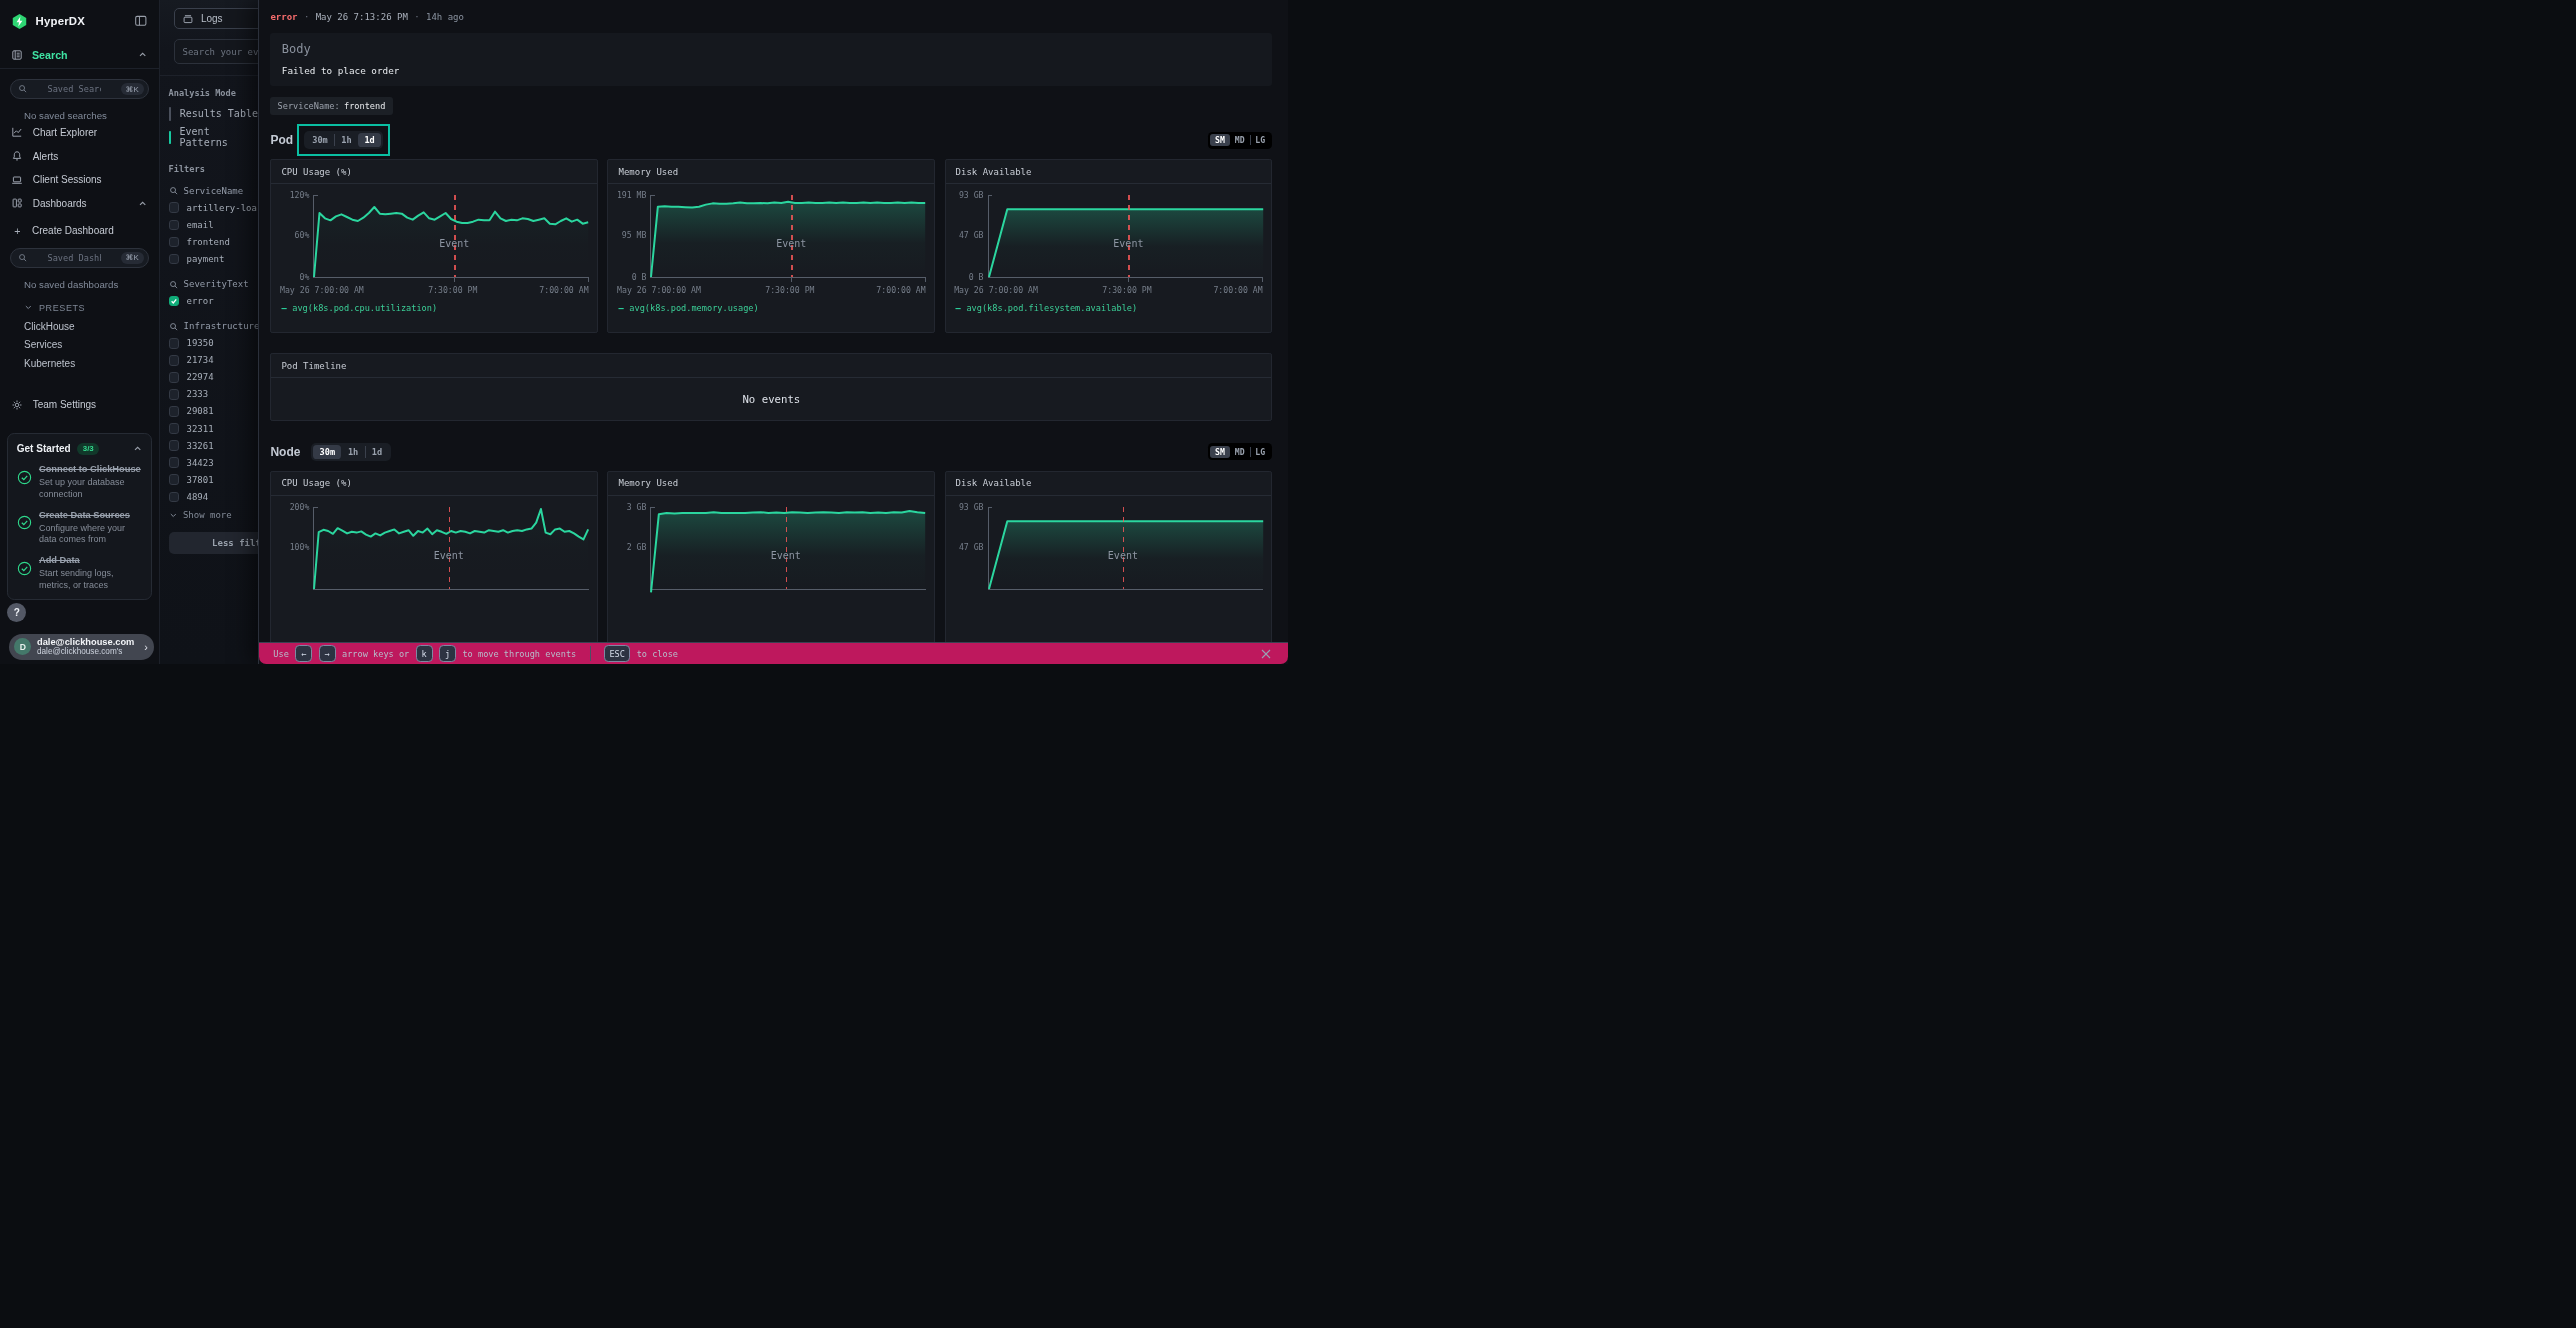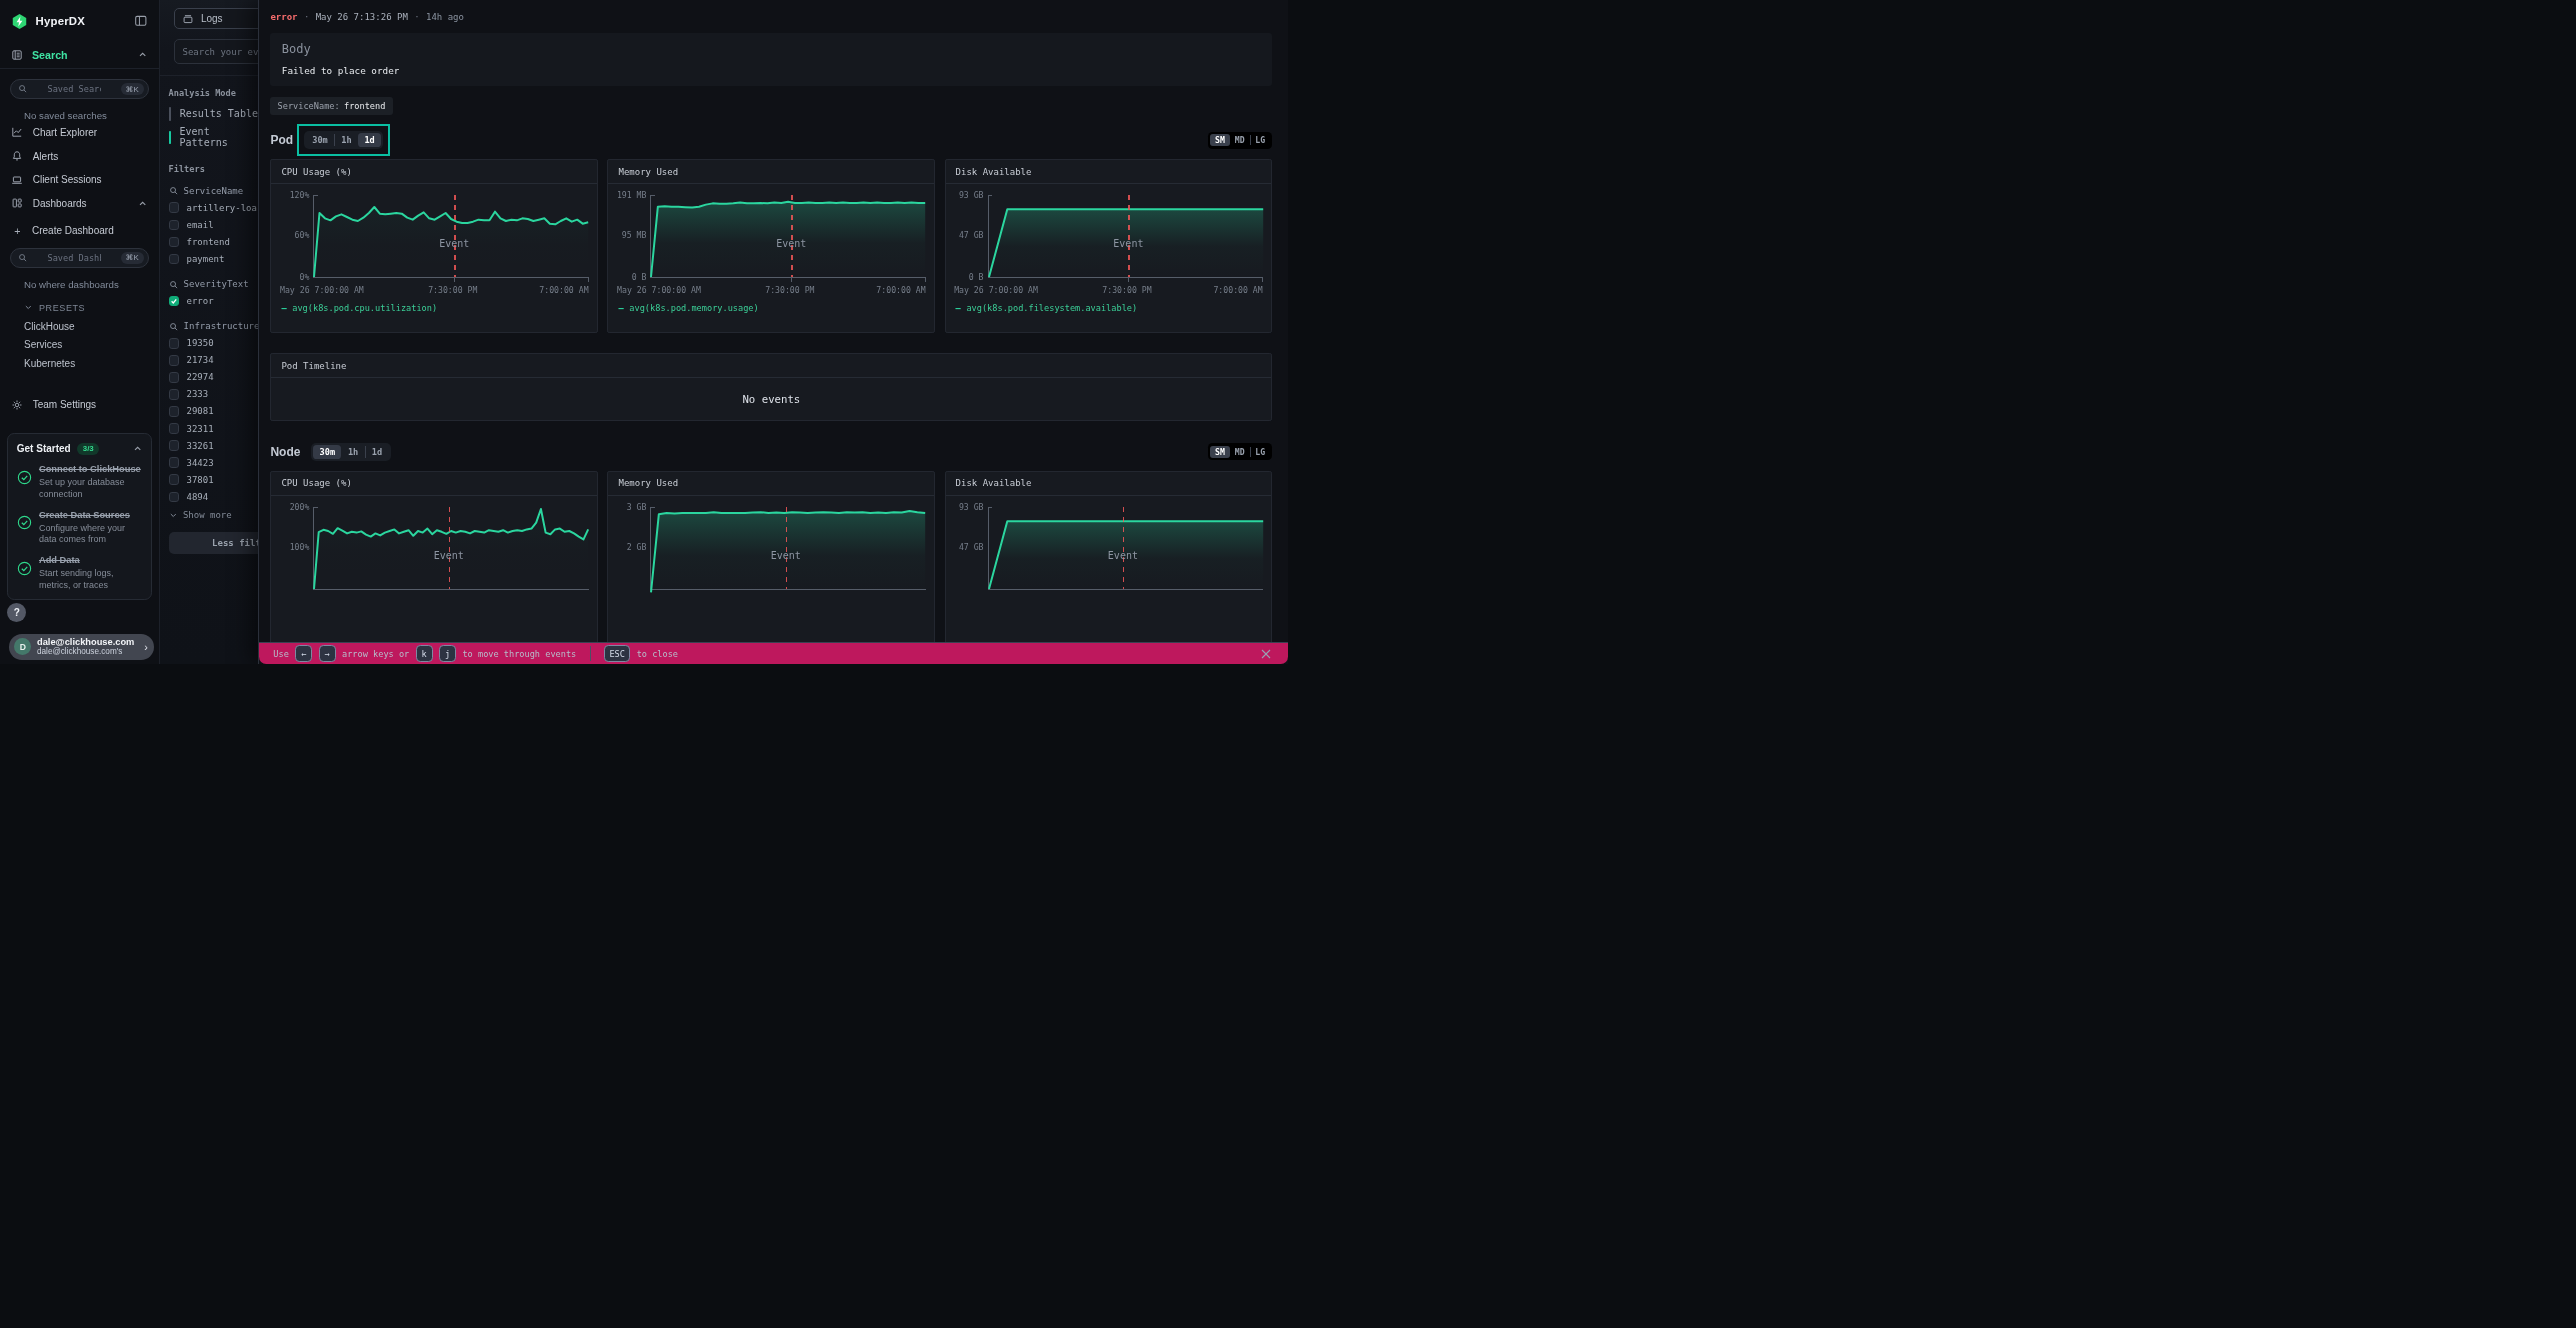--- a/index.html
+++ b/index.html
@@ -222,21 +222,21 @@
     <div class="pill-input" style="margin-top:7.2px;">
       <span class="icon-svg">
         <svg width="9.3" height="9.3" viewBox="0 0 16 16" fill="none" stroke="#7a828f" stroke-width="1.5">
             <circle cx="7" cy="7" r="4.3"></circle>
             <line x1="10.3" y1="10.3" x2="14" y2="14"></line>
           </svg>
       </span>
       <span class="ph">Saved Dashboards</span>
       <span class="kbd-badge">⌘K</span>
     </div>
-    <div class="muted-line">No where dashboards</div>
+    <div class="muted-line">No saved dashboards</div>
 
     <div class="presets-row">
       <span class="icon-svg">
         <svg width="8.6" height="8.6" viewBox="0 0 14 14" fill="none" stroke="#7e8795" stroke-width="1.6">
             <polyline points="3,5 7,9 11,5"></polyline>
           </svg>
       </span>
       <span>PRESETS</span>
     </div>
     <div class="preset-item" style="margin-top:4.3px;">

